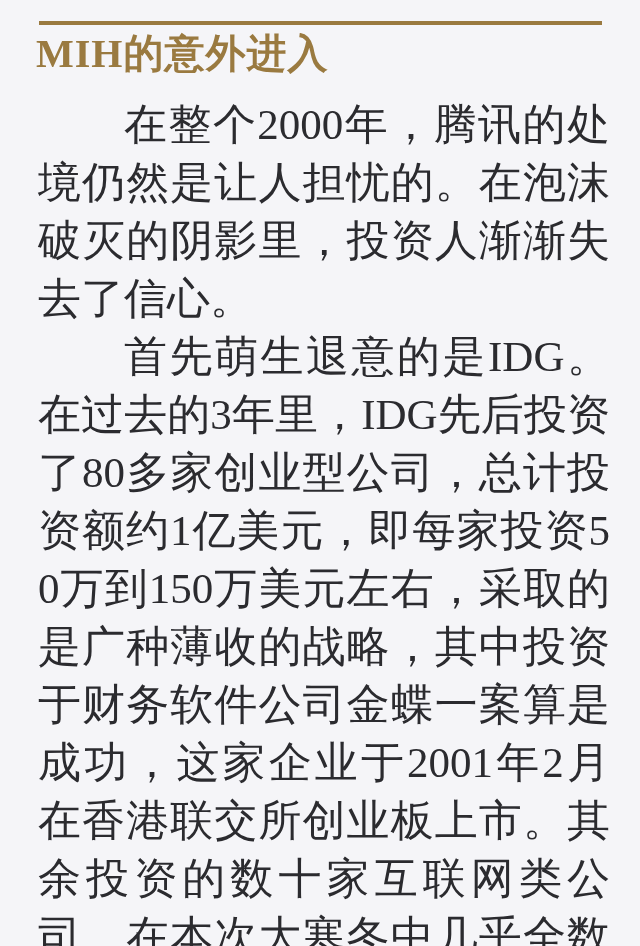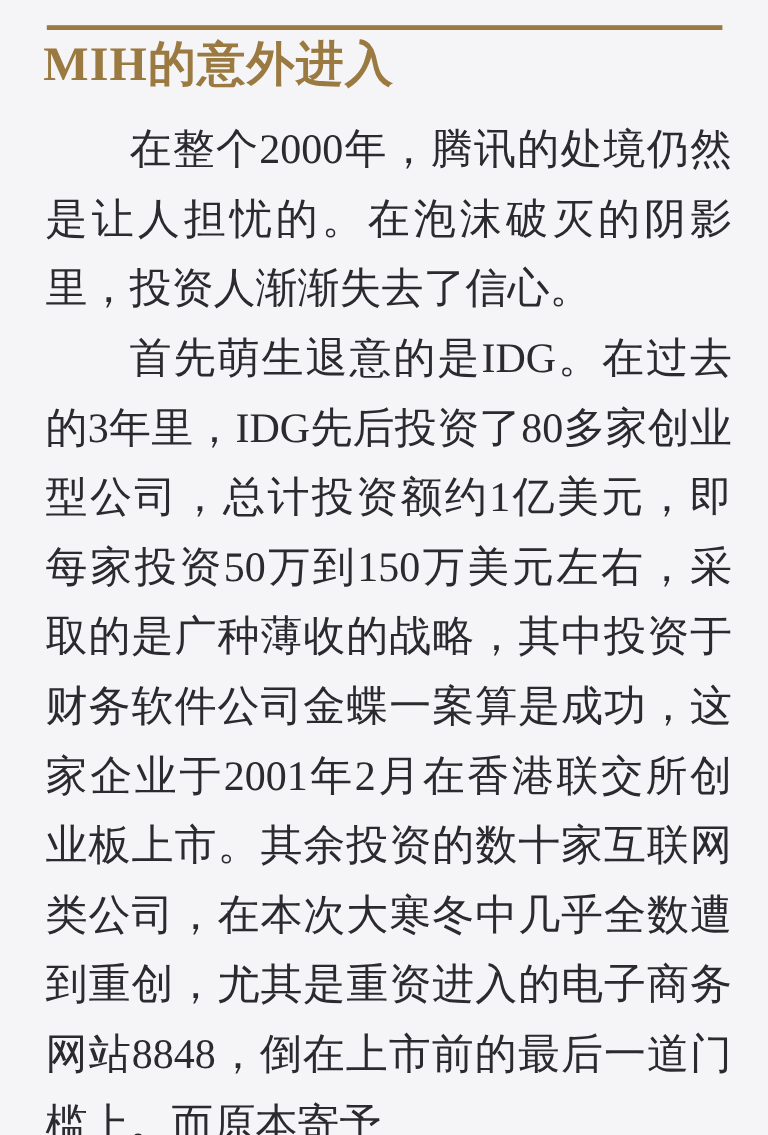--- a/index.html
+++ b/index.html
@@ -44,21 +44,21 @@
     letter-spacing: 1px;
     white-space: nowrap;
   }
   .body-text {
     position: absolute;
     left: 38px;
     top: 96px;
     width: 572px;
   }
   .body-text p {
-    font-size: 35px;
+    font-size: 43px;
     line-height: 58px;
     text-align: justify;
     text-justify: inter-character;
     text-indent: 2em;
     color: var(--text);
     word-break: break-all;
   }
 </style>
 </head>
 <body>

